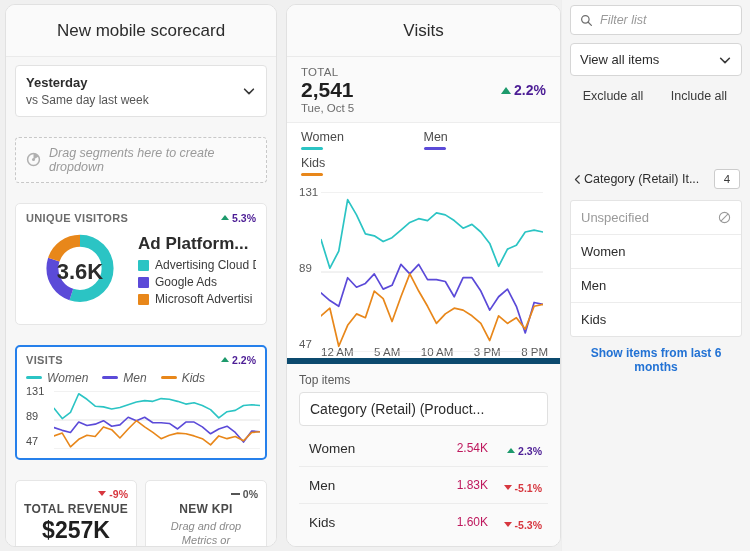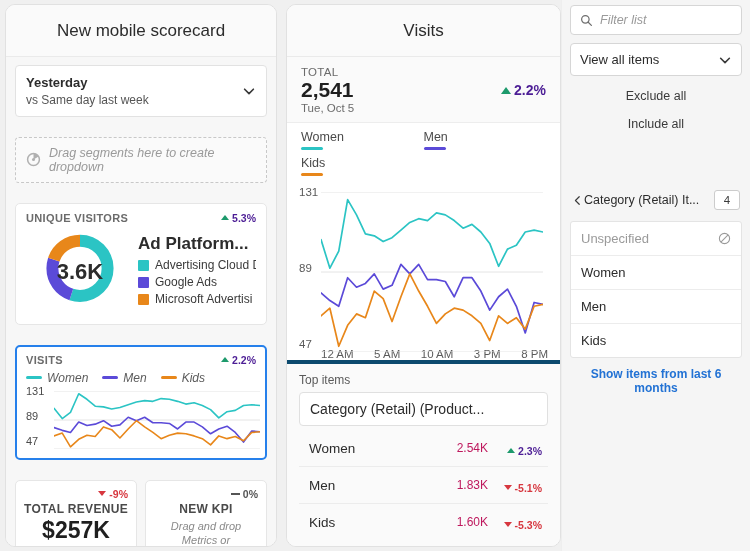--- a/index.html
+++ b/index.html
@@ -206,21 +206,21 @@
   .mid-chart { position:relative; padding: 4px 12px 2px 12px; height: 190px; }
   .mid-y {
     position:absolute; left:12px; font-size:11.5px; color:#5a5a5a;
   }
   .mid-xaxis {
     display:flex; justify-content:space-between;
     padding: 0 12px 0 34px;
     font-size: 11.5px; color:#5a5a5a;
   }
 
-  .top-items { background:#fafafa; border-top:4px solid #0c4a6e; padding: 9px 12px 6px 12px; flex:1; }
+  .top-items { background:#fafafa; border-top:6px solid #0c4a6e; padding: 9px 12px 6px 12px; flex:1; }
   .ti-label { font-size:12px; color:#5a5a5a; margin-bottom:5px; }
   .ti-select {
     background:#fff; border:1px solid #e0e0e0; border-radius:4px;
     padding: 8px 10px; font-size:14px; color:#2c2c2c;
     white-space:nowrap; overflow:hidden;
   }
   .ti-row {
     display:flex; align-items:center;
     padding: 9px 6px 9px 10px;
     border-bottom: 1px solid #ececec;
@@ -245,21 +245,21 @@
     padding: 7px 9px; margin-bottom: 8px;
   }
   .filter-box .ph { font-size:12.5px; font-style:italic; color:#9a9a9a; }
   .search-ico { width:13px; height:13px; color:#6e6e6e; flex:none; }
   .view-select {
     background:#fff; border:1px solid #d6d6d6; border-radius:4px;
     display:flex; align-items:center; justify-content:space-between;
     padding: 8px 9px; margin-bottom: 6px;
     font-size:13px; color:#2c2c2c;
   }
-  .incl-row { display:flex; margin-bottom: 1px; flex-direction: column; }
+  .incl-row { display:flex; margin-bottom: 8px; }
   .incl-btn {
     flex:1; text-align:center; font-size:12.5px; color:#3a3a3a;
     padding: 7px 0;
   }
   .cat-row {
     display:flex; align-items:center; gap:1px;
     padding: 5px 2px 5px 2px; margin-bottom:6px;margin-top:46px;
   }
   .back-chev { width:11px; height:11px; color:#3a3a3a; flex:none; }
   .cat-name { flex:1; font-size:12.5px; color:#2c2c2c; white-space:nowrap; overflow:hidden; }

